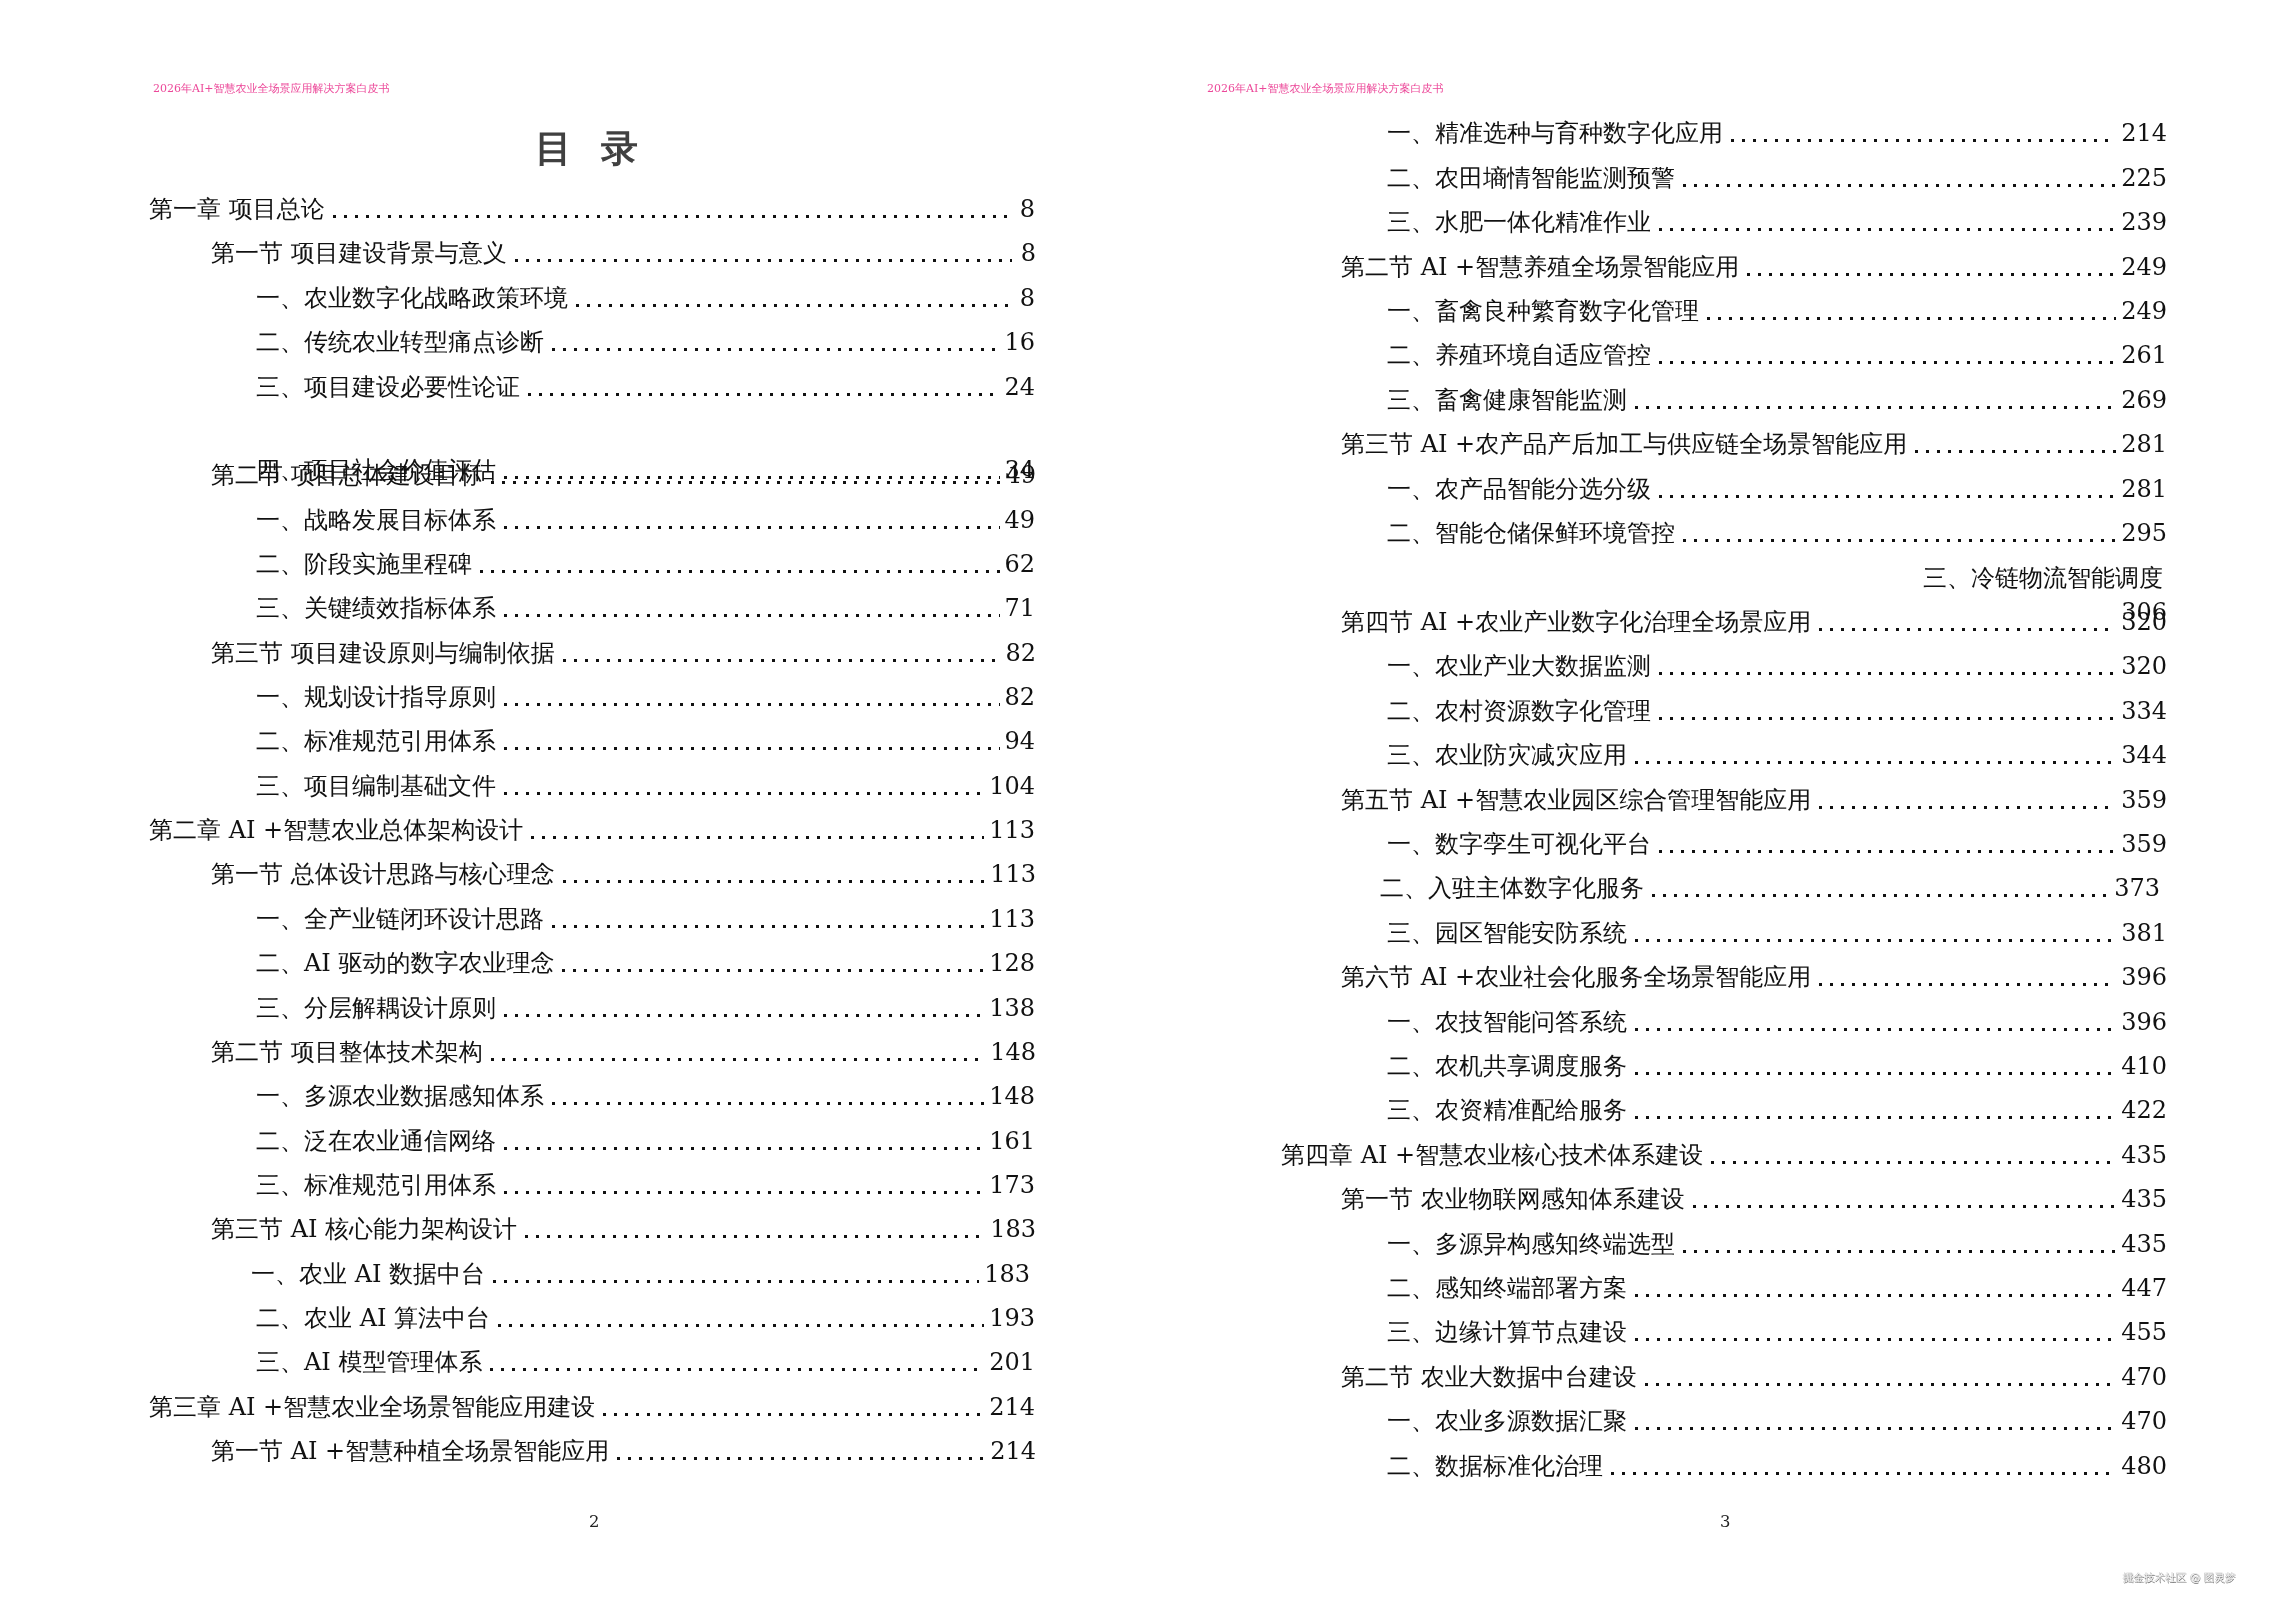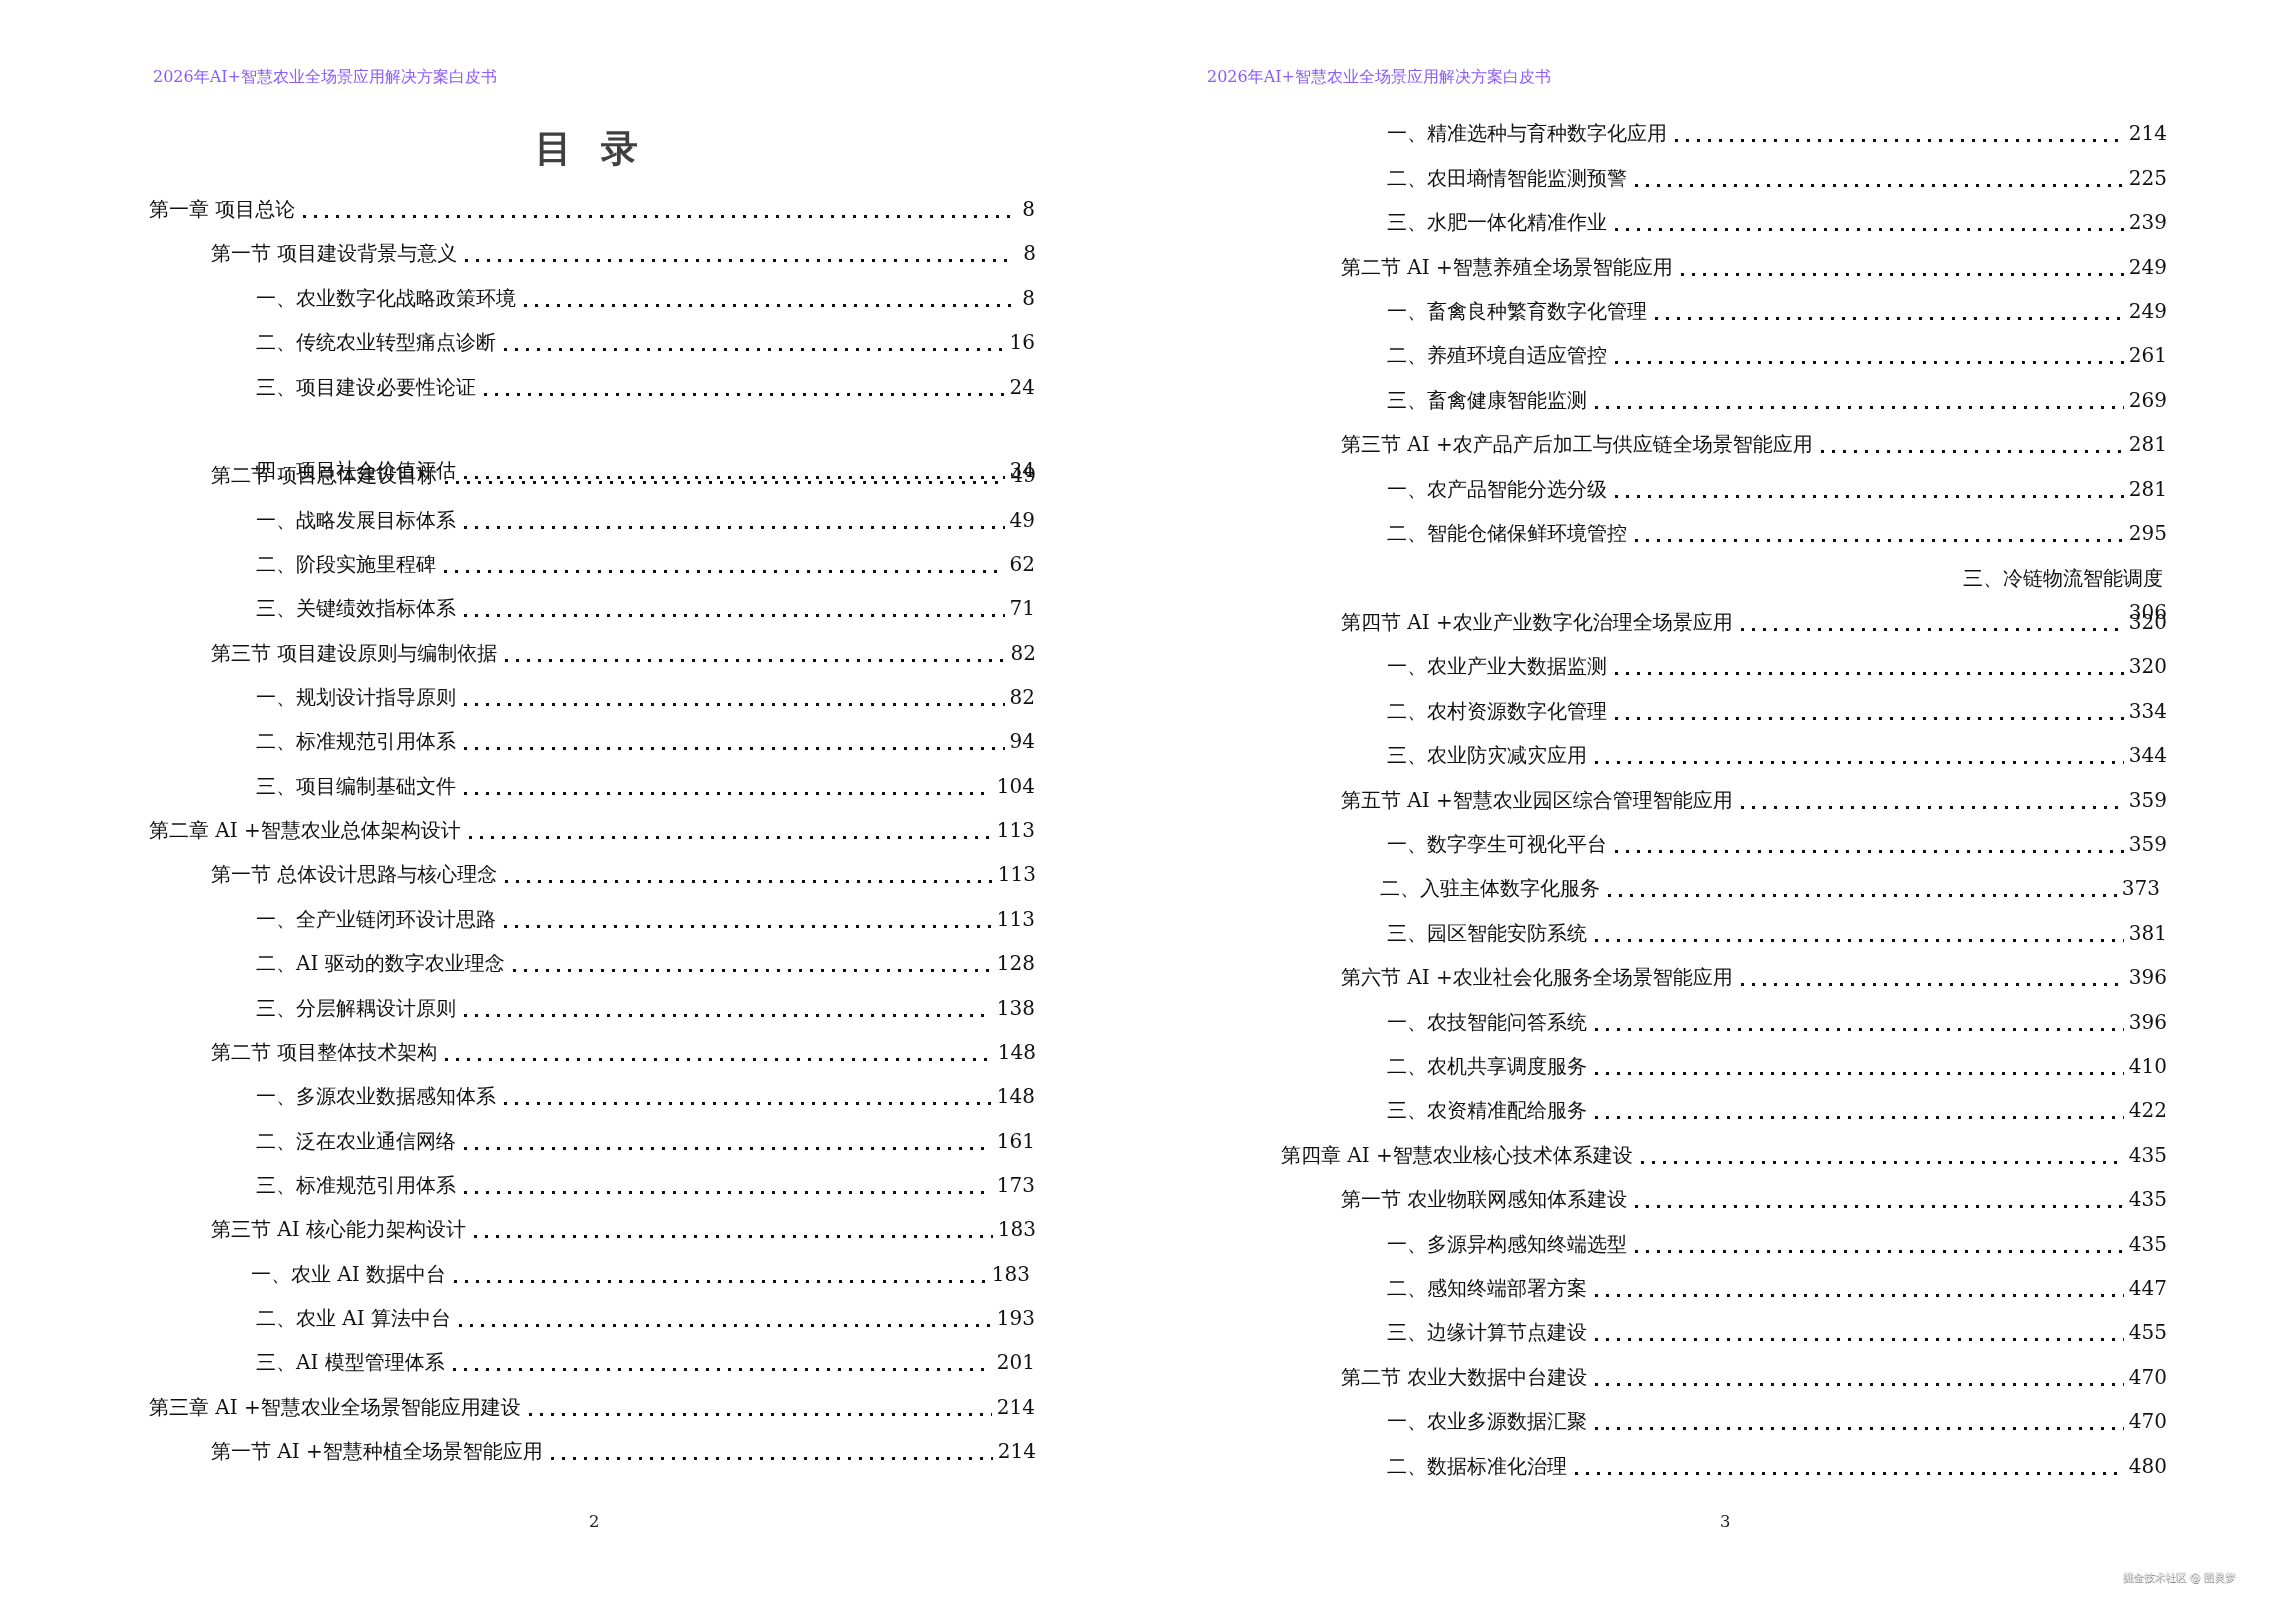--- a/index.html
+++ b/index.html
@@ -4,31 +4,31 @@
   <style>
     html, body { margin: 0; padding: 0; }
     body {
       width: 2284px; height: 1622px; background: #ffffff; position: relative; overflow: hidden;
       font-family: "DejaVu Serif", "Liberation Serif", serif; color: #111;
     }
     .page { position: absolute; top: 0; height: 1622px; }
     .page.left { left: 0; width: 1142px; }
     .page.right { left: 1142px; width: 1142px; }
     .running-header {
-      position: absolute; top: 67px; font-size: 16px; color: #8b5cf6; white-space: nowrap;
+      position: absolute; top: 81px; font-size: 11px; color: #ec4899; white-space: nowrap;
       letter-spacing: 0px;
     }
     .toc-title {
       position: absolute; top: 124px; font-size: 37px; font-weight: bold; letter-spacing: 29px;
       white-space: nowrap; color: #404040;
     }
     .toc { position: absolute; }
     .toc-row {
       position: absolute; left: 0; height: 29px; display: flex; align-items: flex-end;
-      font-size: 20px; line-height: 29px; white-space: nowrap;
+      font-size: 24px; line-height: 29px; white-space: nowrap;
     }
     .toc-row .label { flex: 0 0 auto; padding-right: 3.9px; }
     .toc-row .leader {
       flex: 1 1 auto; height: 29px; margin-bottom: 4.8px;
       background-image: radial-gradient(circle, #111 1.4px, transparent 1.7px);
       background-size: 11px 4.8px; background-repeat: repeat-x; background-position: left bottom;
     }
     .toc-row .page-num { flex: 0 0 auto; padding-left: 4.8px; text-align: right; min-width: 19px; }
     .page-footer-num { position: absolute; top: 1512px; font-size: 16.4px; color: #222; }
     .watermark {

